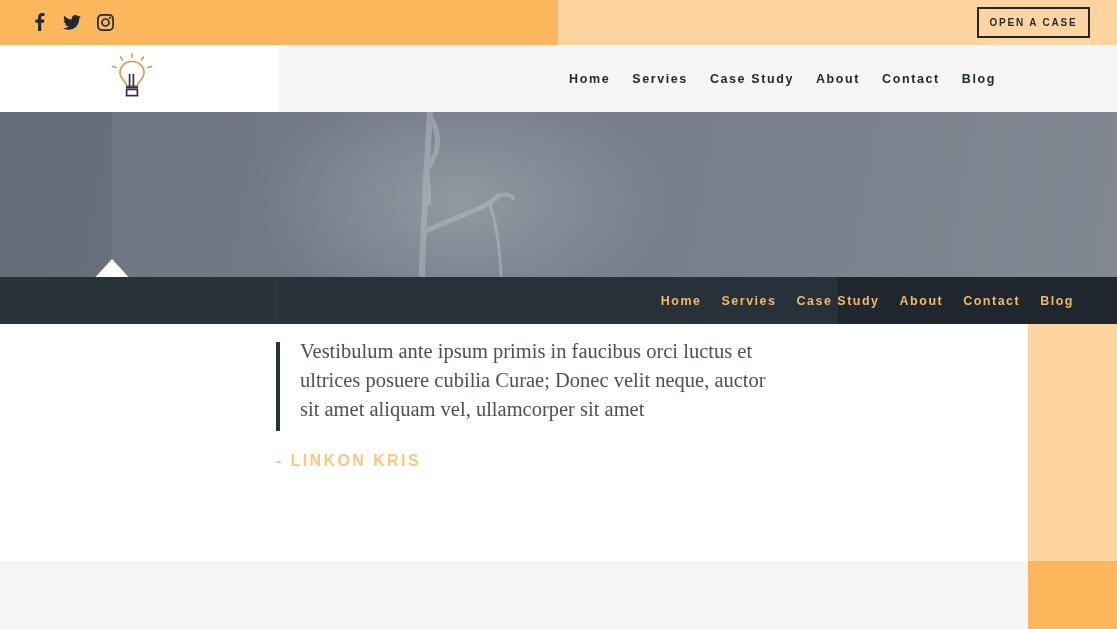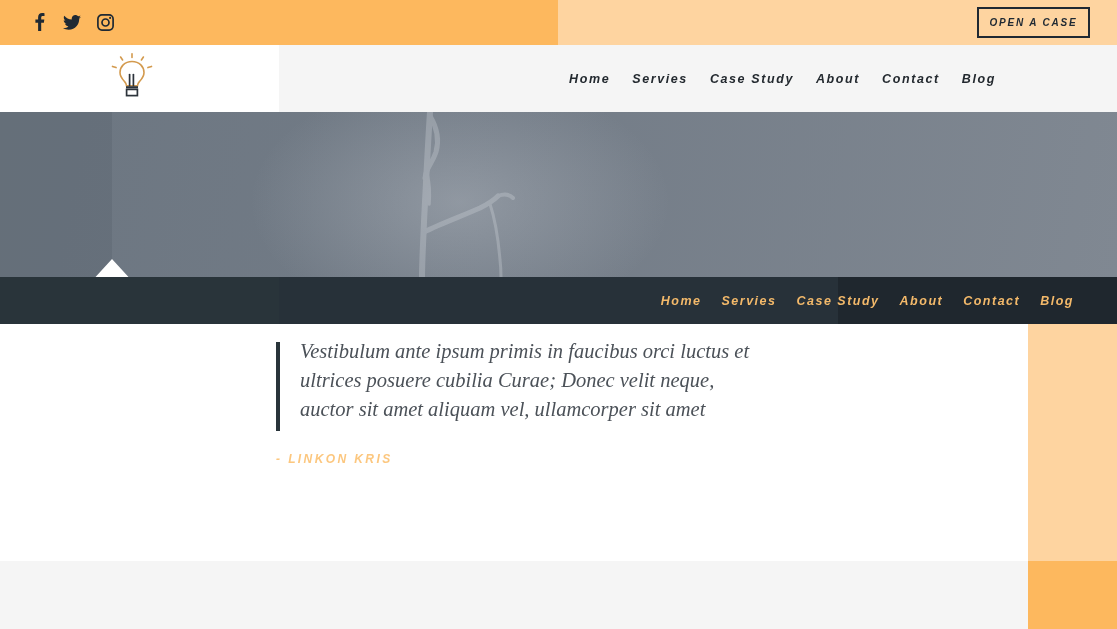--- a/index.html
+++ b/index.html
@@ -2,21 +2,21 @@
 <html><head>
 <meta charset="utf-8">
 <style>
   * { margin:0; padding:0; box-sizing:border-box; }
   html, body {
     width:1117px; height:629px;
     font-family:"Liberation Sans", sans-serif;
     background:#ffffff;
     overflow:hidden;
   }
-  .page { position:relative; width:1117px; height:505px;font-style:italic; }
+  .page { position:relative; width:1117px; height:505px; }
 
   
   .topbar { position:absolute; left:0; top:0; width:1117px; height:45px; }
   .topbar-left  { position:absolute; left:0;     top:0; width:558px; height:45px; background:#fdb85e; }
   .topbar-right { position:absolute; left:558px; top:0; width:559px; height:45px; background:#fed4a0; }
 
   .social { position:absolute; left:30px; top:12px; display:flex; align-items:center; gap:15px; }
   .social-icon {
     width:18px; height:20px; display:flex; align-items:center; justify-content:center;
     color:#1f2933; cursor:pointer;
@@ -84,21 +84,21 @@
   
   .quote-section { position:absolute; left:0; top:324px; width:1028px; height:237px; background:#ffffff; }
   .quote-bar { position:absolute; left:276px; top:18px; width:4px; height:89px; background:#29343a; }
   .quote-text {
     position:absolute; left:300px; top:13px; width:470px;
     font-family:"Liberation Serif", serif;
     font-size:20.5px; line-height:29px; color:#4b5158;
   }
   .quote-author {
     position:absolute; left:276px; top:128px;
-    font-size:12px; font-weight:700; letter-spacing:2.4px; color:#fcc77f;
+    font-size:16px; font-weight:700; letter-spacing:2.4px; color:#fcc77f;
   }
 
   
   .right-col-top { position:absolute; left:1028px; top:324px; width:89px; height:237px; background:#fed4a0; }
   .right-col-bot { position:absolute; left:1028px; top:561px; width:89px; height:68px; background:#fdb85e; }
 
   
   .bottom-grey { position:absolute; left:0; top:561px; width:1028px; height:68px; background:#f5f5f5; }
 </style>
 </head>

